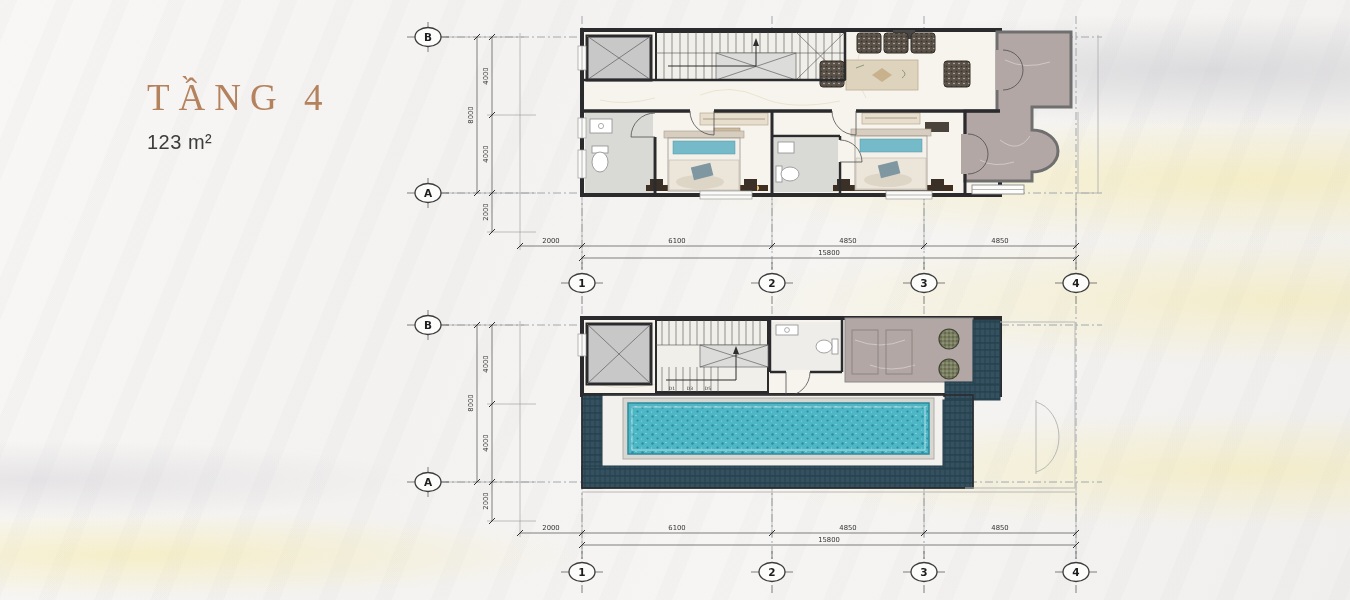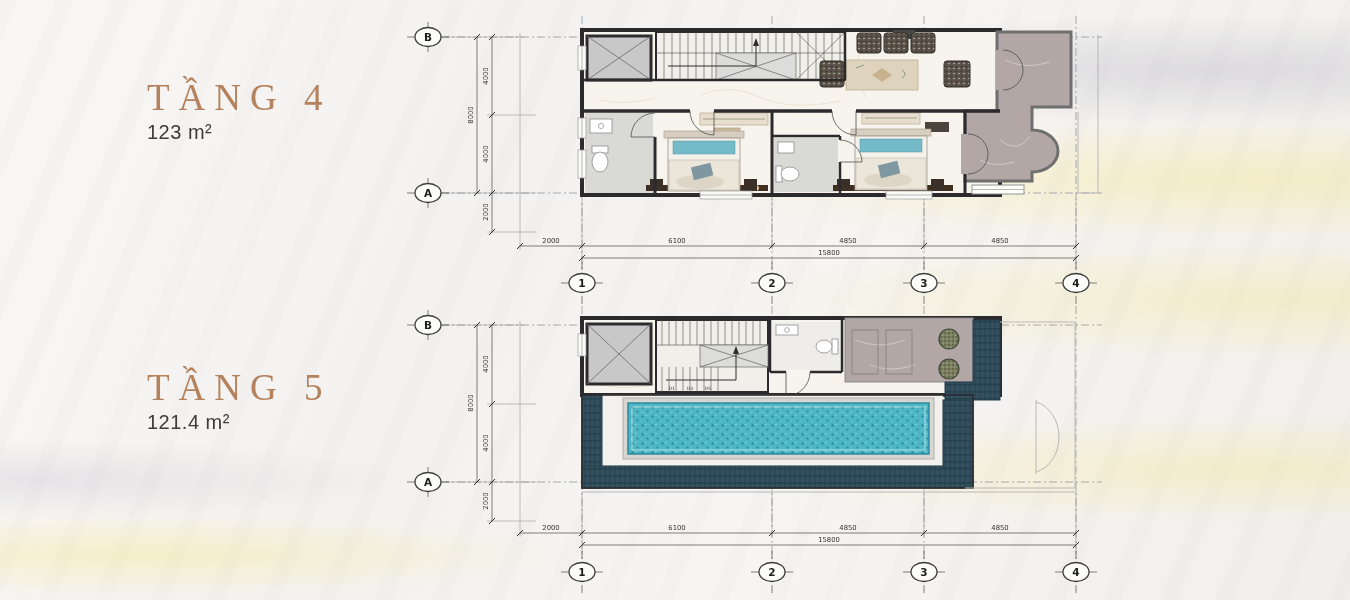--- a/index.html
+++ b/index.html
@@ -11,21 +11,21 @@
       radial-gradient(ellipse 850px 90px at 1260px 180px, rgba(247,228,118,.34), rgba(247,228,118,0) 72%),
       radial-gradient(ellipse 800px 90px at 1290px 300px, rgba(247,228,118,.30), rgba(247,228,118,0) 72%),
       radial-gradient(ellipse 760px 80px at 1250px 470px, rgba(247,228,118,.30), rgba(247,228,118,0) 72%),
       radial-gradient(ellipse 620px 60px at 140px 555px,  rgba(247,228,118,.33), rgba(247,228,118,0) 72%),
       radial-gradient(ellipse 520px 55px at 40px 480px,   rgba(200,196,205,.35), rgba(200,196,205,0) 72%),
       repeating-linear-gradient(112deg, rgba(188,186,195,.06) 0 16px, rgba(255,255,255,0) 16px 52px),
       linear-gradient(112deg,#f8f7f5 0%,#f3f2f0 35%,#f6f5f3 60%,#f0efed 100%);
   }
   .floor-label{position:absolute;left:147px;}
   .floor-title{font-family:Liberation Serif, serif;font-size:37px;letter-spacing:9px;color:#b5825e;white-space:nowrap;}
-  .floor-area{margin-top:2px;font-size:20px;color:#3c3c3c;letter-spacing:.5px;}
+  .floor-area{margin-top:12px;font-size:20px;color:#3c3c3c;letter-spacing:.5px;}
   svg{position:absolute;left:0;top:0;}
   .wall{stroke:#2b2b2e;fill:none}.w25{stroke-width:2.5}.w3{stroke-width:3}.w35{stroke-width:3.5}
   .grid{stroke:#9aa0a6;stroke-width:.9;fill:none;stroke-dasharray:8 3 2 3}
   .dim{stroke:#4a4a4a;stroke-width:.7;fill:none}
   .ext{stroke:#909090;stroke-width:.55;fill:none}
   .tick{stroke:#2e2e2e;stroke-width:1;fill:none}
   .dimtext{font:6.8px "DejaVu Sans",sans-serif;fill:#333;text-anchor:middle}
   .btext{font:700 10.5px "DejaVu Sans",sans-serif;fill:#1d1d1d;text-anchor:middle}
   .bubble{fill:#fcfcfb;stroke:#3b3b3b;stroke-width:1.3}
   .tread{stroke:#4e4e4e;stroke-width:.6;fill:none}
@@ -37,24 +37,20 @@
   .stairlab{font:4.5px "DejaVu Sans",sans-serif;fill:#333;text-anchor:middle}
 </style>
 </head>
 <body>
 
 <div class="stage">
 
   <div class="floor-label" style="top:76px">
     <div class="floor-title">TẦNG 4</div>
     <div class="floor-area">123 m²</div>
-  </div>
-  <div class="floor-label" style="top:366px">
-    <div class="floor-title">TẦNG 5</div>
-    <div class="floor-area">121.4 m²</div>
   </div>
 
   <svg width="1350" height="600" viewBox="0 0 1350 600">
     <defs>
       <pattern id="deckTiles" width="5" height="7" patternUnits="userSpaceOnUse">
         <rect width="5" height="7" fill="#24404d"></rect>
         <rect x="0.5" y="0.6" width="4" height="5.6" fill="#35505f"></rect>
       </pattern>
       <pattern id="poolWater" width="10" height="9" patternUnits="userSpaceOnUse">
         <rect width="10" height="9" fill="#4db7c5"></rect>

